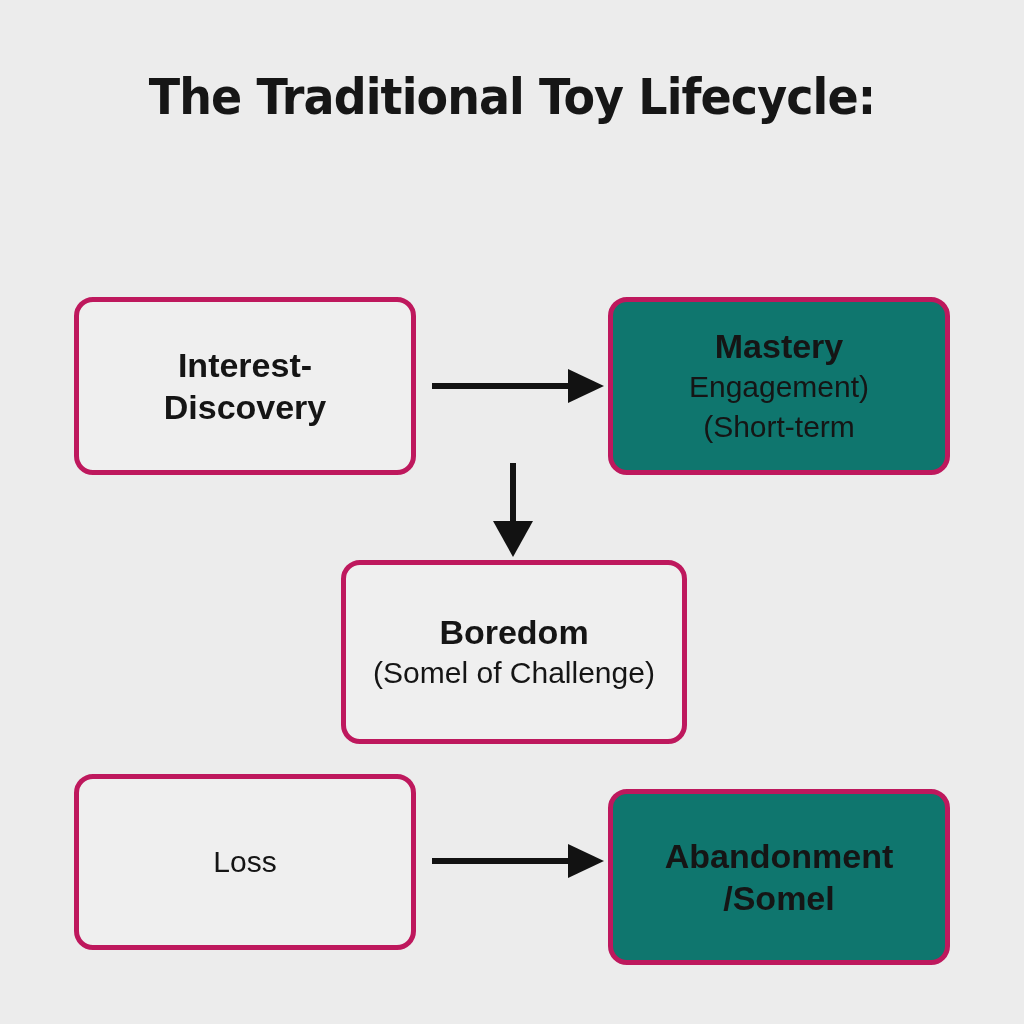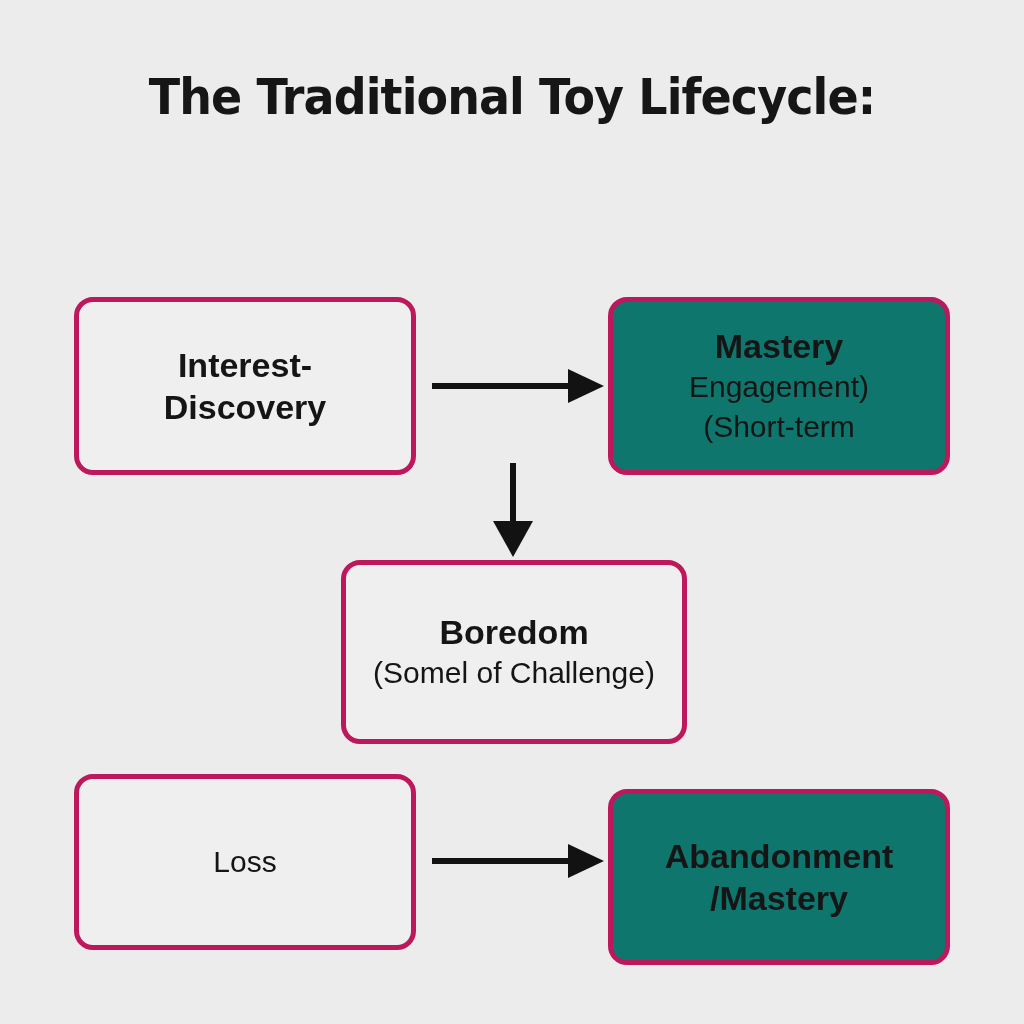--- a/index.html
+++ b/index.html
@@ -113,16 +113,16 @@
   </div>
 
   <div class="box" style="left:74px; top:774px; width:342px; height:176px;">
     <div class="sub">Loss</div>
   </div>
 
   <div class="arrow-h" style="left:432px; top:858px; width:138px;"></div>
 
   <div class="box highlight" style="left:608px; top:774px; width:342px; height:176px;margin-top:15px;">
     <div class="main">Abandonment</div>
-    <div class="main">/Mastery</div>
+    <div class="main">/Somel</div>
   </div>
 
 </div>
 
 </body></html>

